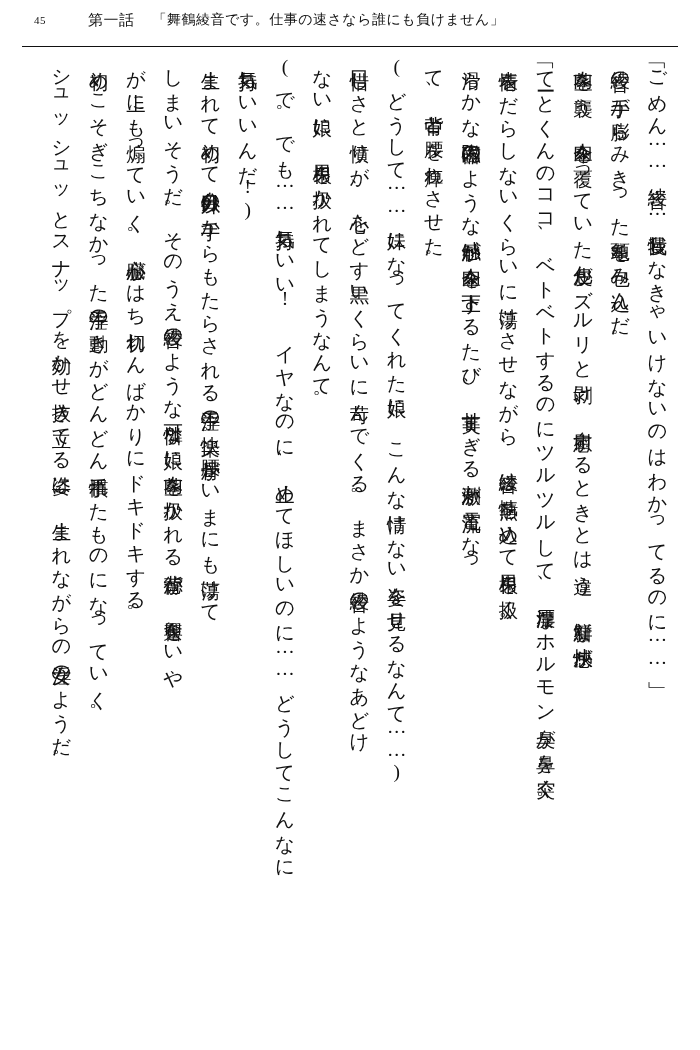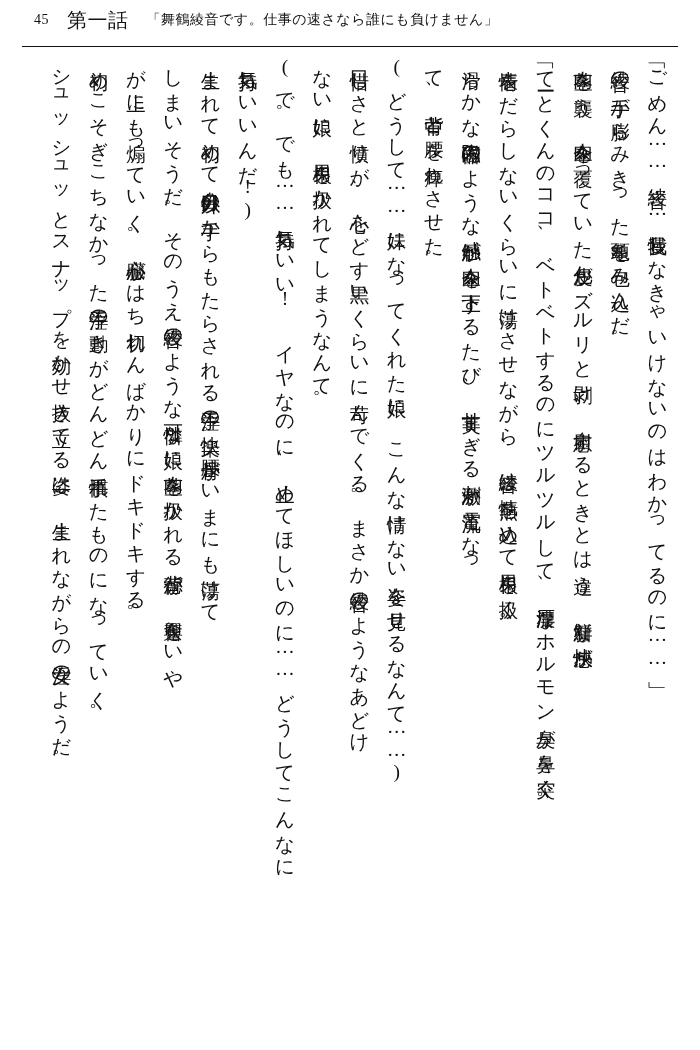--- a/index.html
+++ b/index.html
@@ -33,26 +33,26 @@
     display: flex;
     align-items: center;
     gap: 18px;
     padding: 0 34px;
     box-sizing: border-box;
     font-size: 15px;
     letter-spacing: 0.5px;
     white-space: nowrap;
   }
   .page-number {
-    font-size: 14px;
+    font-size: 11px;
     font-weight: normal;
-    margin-right: 0;
+    margin-right: 24px;
   }
   .chapter-title {
-    font-size: 20px;
+    font-size: 15px;
   }
   .running-line {
     font-size: 14px;
   }
 
   
   .text-frame {
     position: absolute;
     left: 22px;
     top: 46px;

